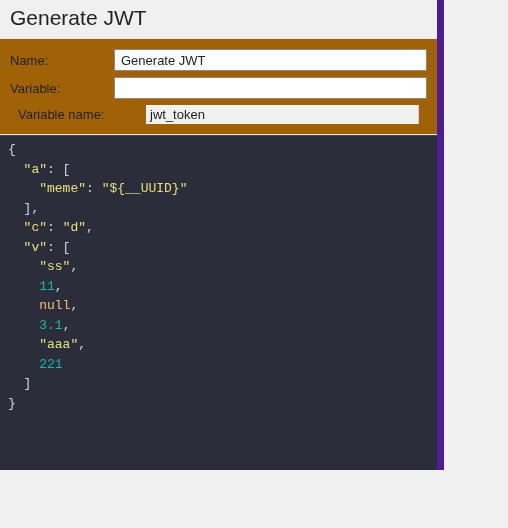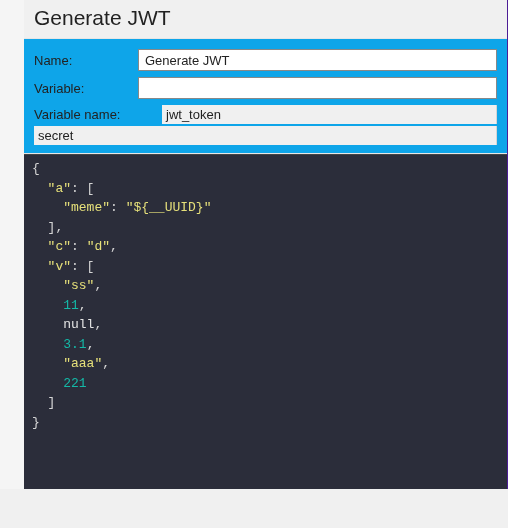--- a/index.html
+++ b/index.html
@@ -9,44 +9,43 @@
     font-family: "Segoe UI", Tahoma, sans-serif;
     font-size: 13px;
     background: #f0f0f0;
     color: #000;
     width: 508px;
     height: 528px;
     overflow: hidden;
   }
   .panel {
     background: #f5f5f5;
-    border-right: 1px solid #4c1d95;
-    width: 508px;
-    padding-left: 24px;
+    border-right: 7px solid #4c1d95;
+    width: 444px;
   }
   .title {
     font-size: 21px;
     font-weight: 400;
     color: #222;
     padding: 6px 10px 8px 10px;
     background: #f0f0f0;
   }
   .form-area {
     padding: 4px 10px 6px 10px;
-    background: #0ea5e9;
+    background: #a16207;
     border-top: 1px solid #e6e6e6;
     border-bottom: 1px solid #e6e6e6;
   }
   .row {
     display: flex;
     align-items: center;
     margin: 6px 0;
     gap: 4px;
   }
-  .row.tight { margin: 2px 0; }
+  .row.tight { margin: 2px 8px; }
   .lbl {
     width: 100px;
     font-size: 13px;
     color: #222;
   }
   .lbl.wide { width: 124px; }
   input.textfield {
     flex: 1;
     height: 22px;
     border: 1px solid #888;
@@ -78,21 +77,21 @@
     line-height: 1.5;
     padding: 4px 8px 10px 8px;
     min-height: 335px;
     border-top: 1px solid #444;
     white-space: pre;
   }
   .tok-brace { color: #d6d6d6; }
   .tok-key   { color: #e6e07a; }
   .tok-str   { color: #e6e07a; }
   .tok-num   { color: #14b8a6; }
-  .tok-null  { color: #e5e5e5; }
+  .tok-null  { color: #fdba74; }
   .tok-punct { color: #d6d6d6; }
 </style>
 </head>
 <body>
 
 <div class="panel">
 
   <div class="title">Generate JWT</div>
 
   <div class="form-area">
@@ -106,21 +105,20 @@
       <div class="lbl">Variable:</div>
       <input class="textfield" type="text" value="" style="">
     </div>
 
     <div class="row tight">
       <div class="lbl wide">Variable name:</div>
       <div class="val">jwt_token</div>
     </div>
 
     <div class="row tight">
-      <div class="val">secret</div>
     </div>
 
   </div>
 
 
   <div class="code-area" id="code-area"><span class="tok-brace">{</span>
 <span class="tok-brace">  </span><span class="tok-key">"a"</span><span class="tok-punct">: [</span>
 <span class="tok-brace">    </span><span class="tok-key">"meme"</span><span class="tok-punct">: </span><span class="tok-str">"${__UUID}"</span>
 <span class="tok-brace">  </span><span class="tok-punct">],</span>
 <span class="tok-brace">  </span><span class="tok-key">"c"</span><span class="tok-punct">: </span><span class="tok-str">"d"</span><span class="tok-punct">,</span>

